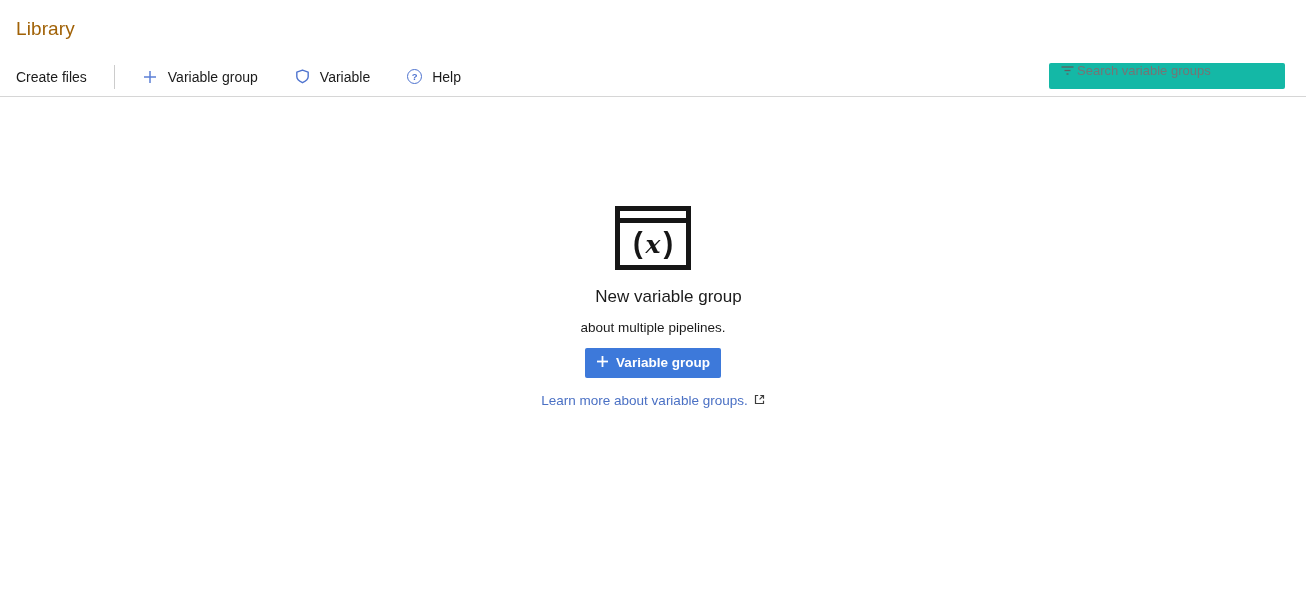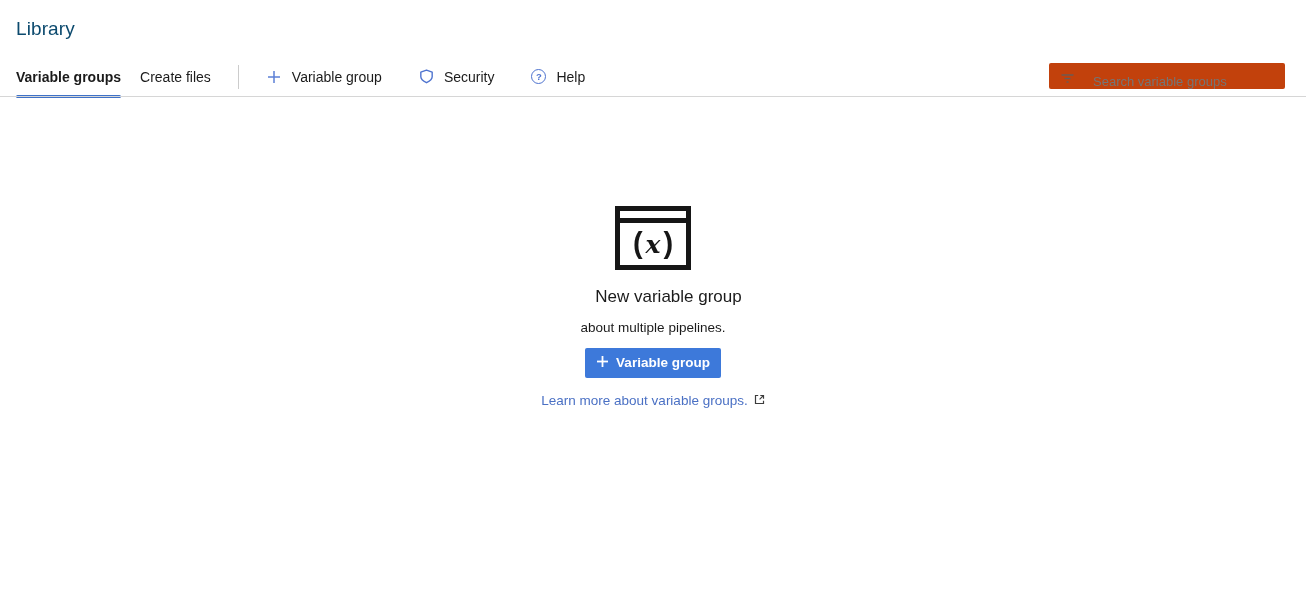--- a/index.html
+++ b/index.html
@@ -8,21 +8,21 @@
     background:#ffffff;
     font-family:"Liberation Sans", sans-serif;
     color:#1b1b1b;
     position:relative;
     overflow:hidden;
   }
 
   
   .page-title {
     position:absolute; left:16px; top:18px;
-    font-size:19px; font-weight:400; color:#0c4a6e;
+    font-size:19px; font-weight:400; color:#a16207;
     letter-spacing:0.1px;
   }
 
   .tabbar {
     position:absolute; left:0; right:0; top:56px; height:41px;
     display:flex; align-items:center; padding-left:16px;
   }
   .tabbar-border {
     position:absolute; left:0; right:0; top:96px; height:1px;
     background:#d6d6d6;
@@ -49,22 +49,22 @@
   .help-circle {
     width:15px; height:15px; border-radius:50%;
     border:1.4px solid #4e73cf; color:#4e73cf;
     font-size:9.5px; font-weight:700; line-height:1;
     display:flex; align-items:center; justify-content:center;
   }
 
   
   .searchbox {
     position:absolute; top:63px; right:21px; width:236px; height:26px;
-    background:#c2410c; border-radius:2px;
-    display:flex; align-items:flex-end; padding:0 8px 0 11px; gap:18px;
+    background:#14b8a6; border-radius:2px;
+    display:flex; align-items:flex-start; padding:0 8px 0 11px; gap:2px;
   }
   .searchbox input {
     flex:1; border:none; background:transparent; outline:none;
     font-family:"Liberation Sans", sans-serif;
     font-size:13px; color:#1b1b1b; min-width:0;
   }
   .searchbox input::placeholder { color:#757575; opacity:1; }
 
   
   .empty {
@@ -105,23 +105,20 @@
     display:inline-flex; align-items:center; gap:6px;
     font-size:13.5px; color:#4a70c4; cursor:pointer; text-decoration:none;
   }
 </style>
 </head>
 <body>
 
 <h1 class="page-title">Library</h1>
 
 <div class="tabbar">
-  <div class="tab active">
-    <span>Variable groups</span>
-  </div>
   <div class="tab">
     <span>Create files</span>
   </div>
 
   <div class="vdivider"></div>
 
   <div class="command first">
     <span>
       <svg width="16" height="16" viewBox="0 0 16 16">
         <line x1="8" y1="2" x2="8" y2="14" stroke="#5b7fd6" stroke-width="1.5"></line>
@@ -130,21 +127,21 @@
     </span>
     <span>Variable group</span>
   </div>
 
   <div class="command">
     <span>
       <svg width="15" height="15" viewBox="0 0 14 14">
         <path d="M7 1 L12.3 2.9 V7.2 C12.3 10.2 7.8 12.4 7 12.8 C6.2 12.4 1.7 10.2 1.7 7.2 V2.9 Z" fill="none" stroke="#4e73cf" stroke-width="1.3" stroke-linejoin="round"></path>
       </svg>
     </span>
-    <span>Security</span>
+    <span>Variable</span>
   </div>
 
   <div class="command">
     <span class="help-circle">
       <span>?</span>
     </span>
     <span>Help</span>
   </div>
 </div>
 <div class="tabbar-border"></div>

